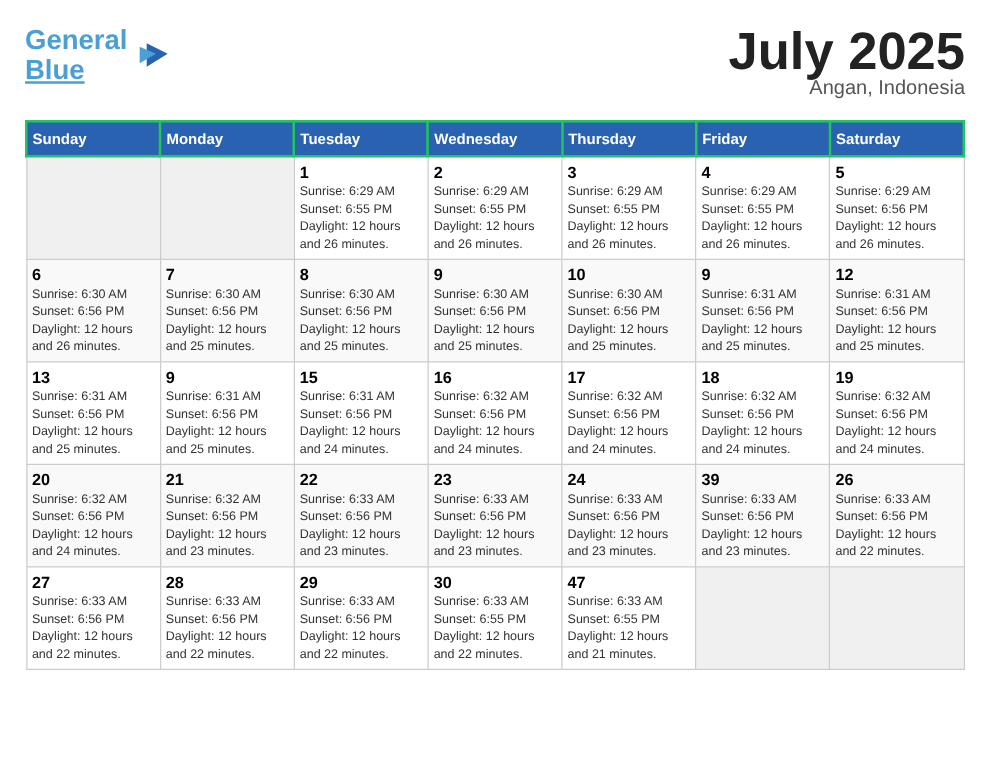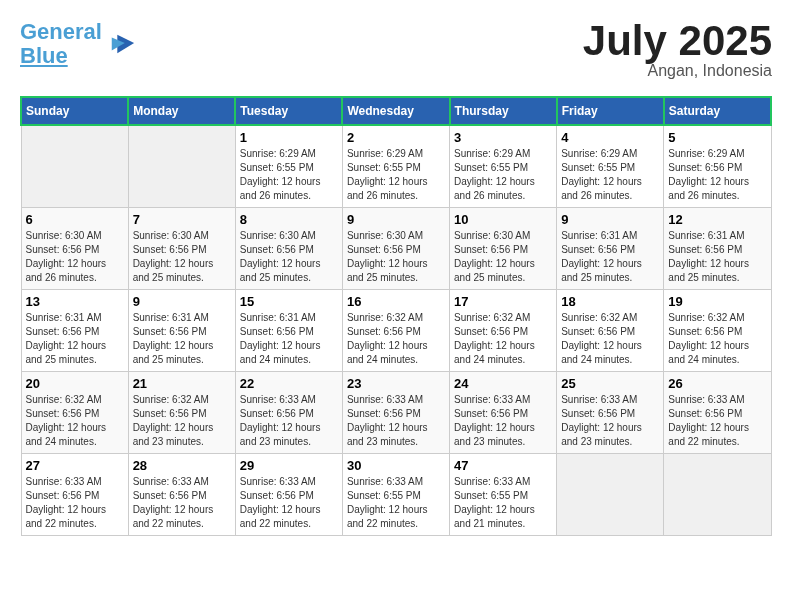--- a/index.html
+++ b/index.html
@@ -223,21 +223,21 @@
         </td>
         <td>
           <span class="day-num">23</span>
           <div class="day-info">Sunrise: 6:33 AM<br>Sunset: 6:56 PM<br>Daylight: 12 hours and 23 minutes.</div>
         </td>
         <td>
           <span class="day-num">24</span>
           <div class="day-info">Sunrise: 6:33 AM<br>Sunset: 6:56 PM<br>Daylight: 12 hours and 23 minutes.</div>
         </td>
         <td>
-          <span class="day-num">25</span>
+          <span class="day-num">39</span>
           <div class="day-info">Sunrise: 6:33 AM<br>Sunset: 6:56 PM<br>Daylight: 12 hours and 23 minutes.</div>
         </td>
         <td>
           <span class="day-num">26</span>
           <div class="day-info">Sunrise: 6:33 AM<br>Sunset: 6:56 PM<br>Daylight: 12 hours and 22 minutes.</div>
         </td>
       </tr>
       <tr>
         <td>
           <span class="day-num">27</span>

